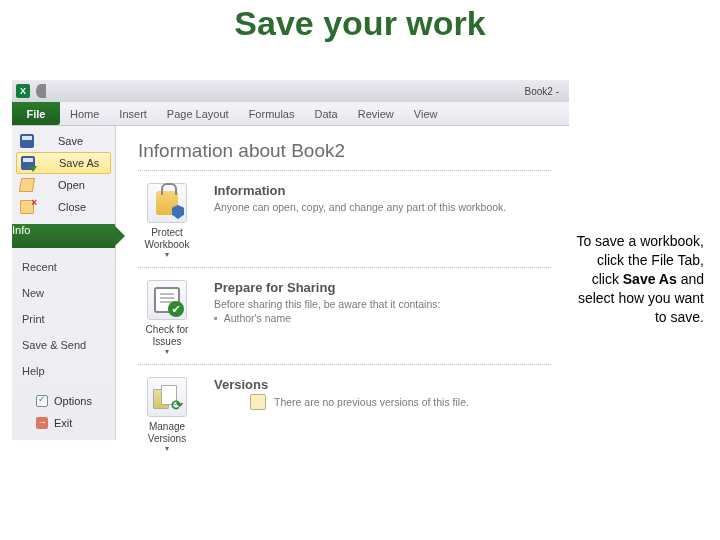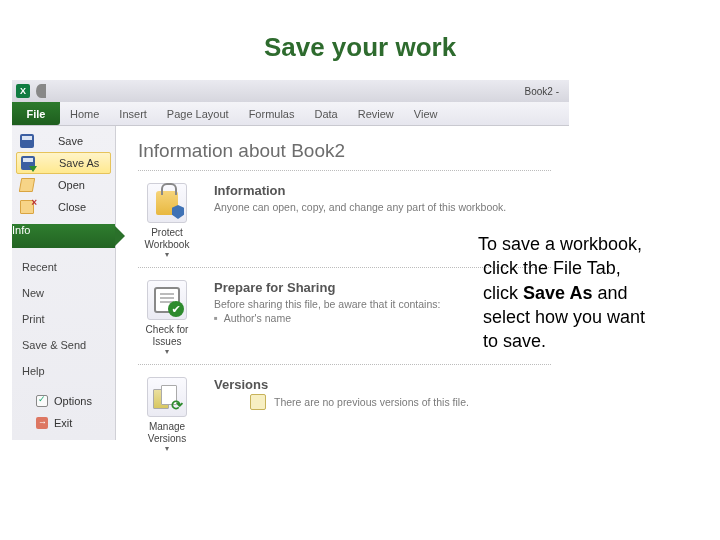--- a/index.html
+++ b/index.html
@@ -1,18 +1,18 @@
 <!DOCTYPE html>
 <html><head>
 <meta charset="utf-8">
 <style>
   * { box-sizing: border-box; margin: 0; padding: 0; }
   body { width: 720px; height: 540px; font-family: "Segoe UI", Tahoma, sans-serif; background: #fff; overflow: hidden; }
   .slide { position: relative; width: 720px; height: 540px; }
-  .slide-title { position: absolute; top: 32px; left: 50%; transform: translateX(-50%); font-family: Arial, sans-serif; font-size: 26px; font-weight: bold; color: #2e6b2e; }
+  .slide-title { position: absolute; top: 4px; left: 50%; transform: translateX(-50%); font-family: Arial, sans-serif; font-size: 34px; font-weight: bold; color: #2e6b2e; }
   .modal { position: absolute; left: 12px; top: 80px; width: 557px; height: 360px; background: #fff; }
   
   .win-title { height: 22px; background: linear-gradient(#eaeaf0,#d6d6de); display: flex; align-items: center; font-size: 10px; color: #333; padding: 0 4px; }
   .win-title .xl-box { width: 14px; height: 14px; background: #107c41; display: flex; align-items: center; justify-content: center; color: #fff; font-size: 9px; font-weight: bold; margin-right: 6px; border-radius: 2px; }
   .win-title .booklab { color: #444; margin-left: 14px; flex: 1; text-align: right; padding-right: 6px; }
   .win-title .curve { width: 10px; height: 14px; background: #888; border-radius: 50% 0 0 50%; margin-right: 4px; }
   
   .ribbon { height: 24px; background: linear-gradient(#f4f4f8,#e6e6ee); display: flex; align-items: stretch; font-size: 11px; color: #555; border-bottom: 1px solid #c9c9d0; }
   .ribbon .file { width: 48px; background: linear-gradient(#2c7a2c,#1e5e1e); color: #fff; display: flex; align-items: center; justify-content: center; font-weight: 600; border-radius: 0 0 3px 0; }
   .ribbon .tab { padding: 0 10px; display: flex; align-items: center; }
@@ -61,21 +61,21 @@
   .art-protect::after { content: ""; position: absolute; bottom: -4px; right: -6px; width: 12px; height: 14px; background: #3f72b5; clip-path: polygon(50% 0, 100% 20%, 100% 70%, 50% 100%, 0 70%, 0 20%); }
   .art-check { width: 26px; height: 26px; border: 2px solid #888; border-radius: 3px; background: #fff; position: relative; }
   .art-check::before { content: ""; position: absolute; top: 4px; left: 4px; right: 4px; height: 2px; background: #bbb; box-shadow: 0 4px 0 #bbb, 0 8px 0 #bbb; }
   .art-check::after { content: "✔"; position: absolute; bottom: -6px; right: -6px; width: 16px; height: 16px; background: #2e8b2e; color: #fff; font-size: 11px; border-radius: 50%; display: flex; align-items: center; justify-content: center; }
   .art-versions { position: relative; width: 28px; height: 24px; }
   .art-versions .doc { position: absolute; width: 16px; height: 20px; background: #fff; border: 1px solid #aaa; border-radius: 1px; }
   .art-versions .doc.a { left: 0; top: 4px; background: linear-gradient(#eadf9f,#d8c760); }
   .art-versions .doc.b { left: 8px; top: 0; }
   .art-versions::after { content: "⟳"; position: absolute; bottom: -4px; right: -2px; color: #2e8b2e; font-size: 14px; font-weight: bold; }
   
-  .explainer { position: absolute; left: 478px; top: 232px; width: 226px; font-family: Arial, sans-serif; font-size: 18px; color: #000; line-height: 1.35; }
+  .explainer { position: absolute; left: 478px; top: 232px; width: 226px; font-family: Arial, sans-serif; font-size: 14px; color: #000; line-height: 1.35; text-align: right; }
   .explainer b { font-weight: bold; }
 </style>
 </head>
 <body>
 
 <div class="slide">
   <div class="slide-title">Save your work</div>
 
   <div class="modal">
 

